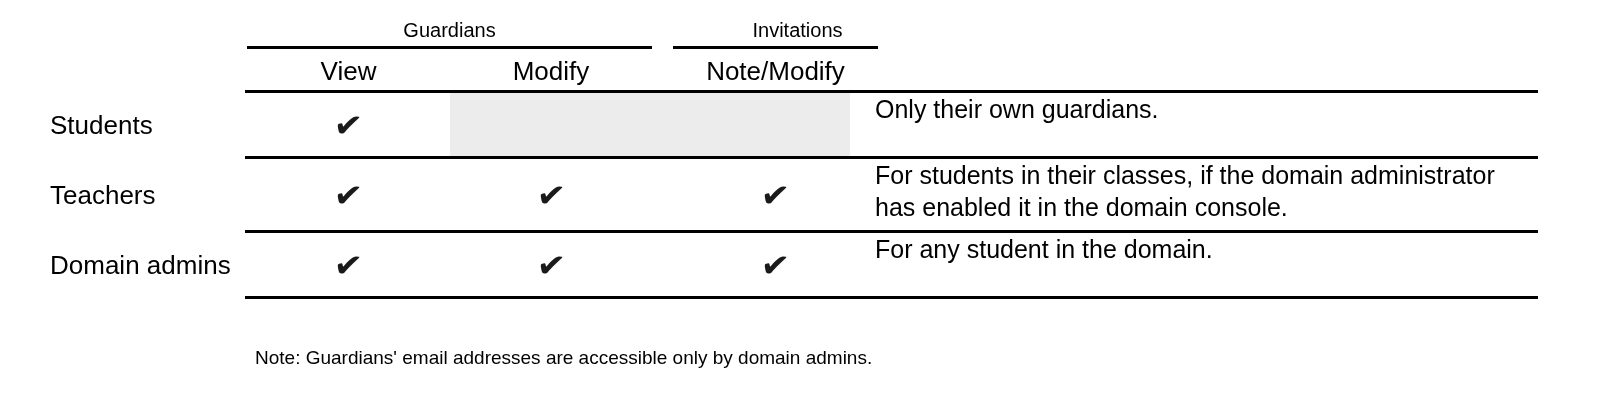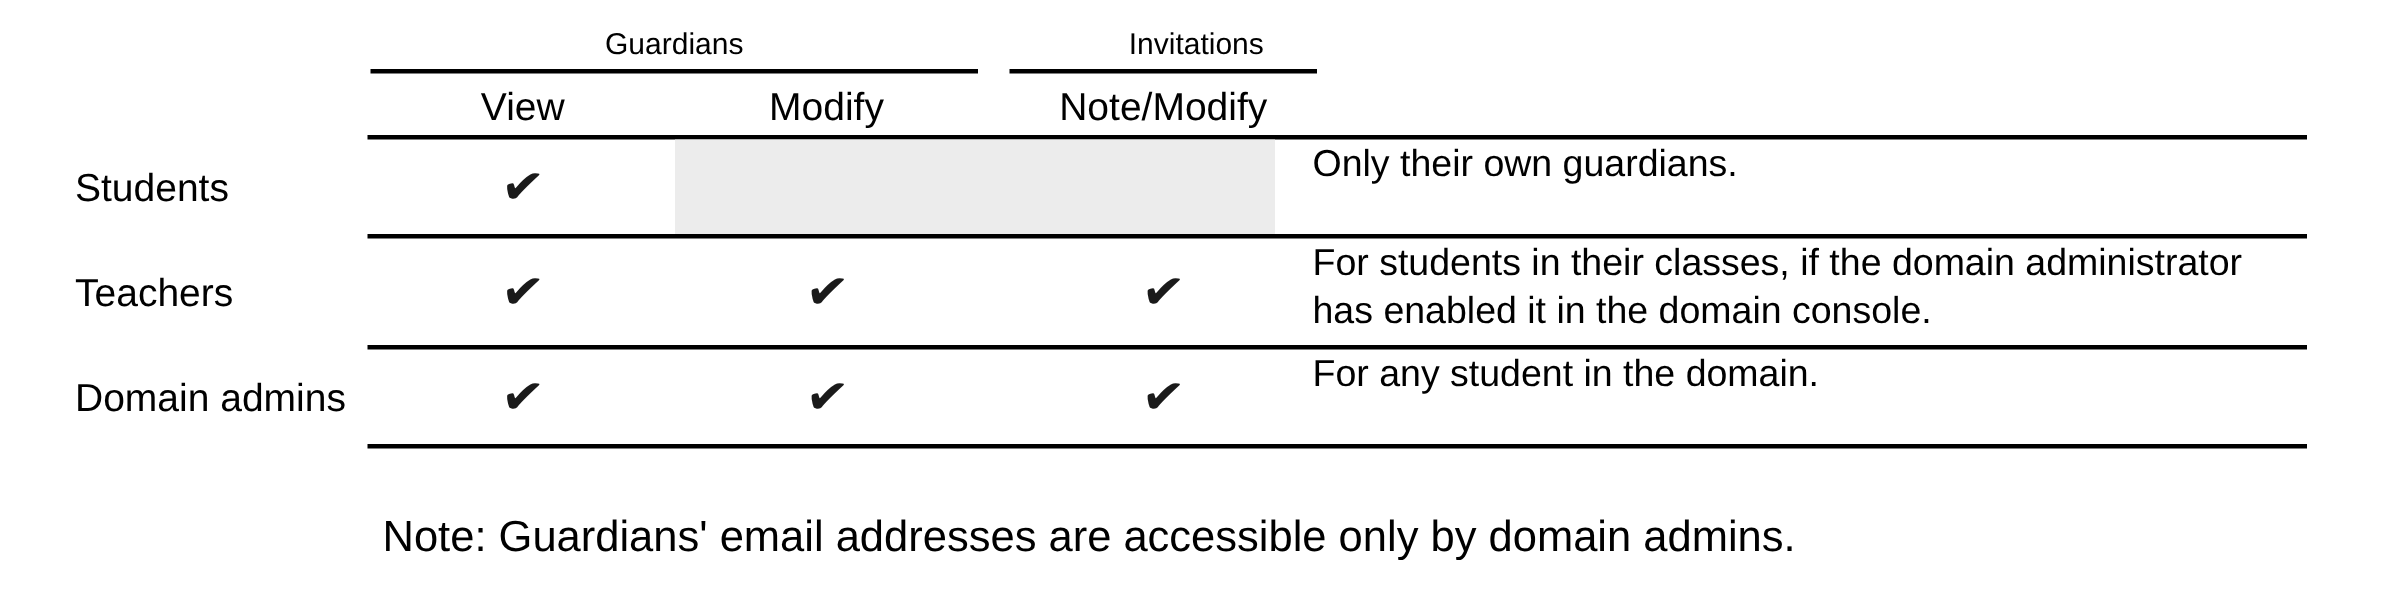--- a/index.html
+++ b/index.html
@@ -41,21 +41,21 @@
   .cell{display:flex;align-items:center;justify-content:center;}
   .check{
     font-family:"DejaVu Sans",sans-serif;font-size:34px;font-weight:bold;
     color:#1a1a1a;transform:rotate(6deg);
   }
   
   .note{left:875px;width:665px;display:flex;
     font-size:25px;line-height:32px;}
   .note-inner{max-width:645px;}
   
-  .footnote{left:255px;top:343px;font-size:29px;line-height:30px;}
+  .footnote{left:255px;top:343px;font-size:19px;line-height:30px;}
 </style>
 </head>
 <body>
 
 <div class="abs colgroup colgroup-guardians">Guardians</div>
 <div class="abs colgroup colgroup-invitations">Invitations</div>
 
 <div class="abs group-underline gu-1"></div>
 <div class="abs group-underline gu-2"></div>
 

